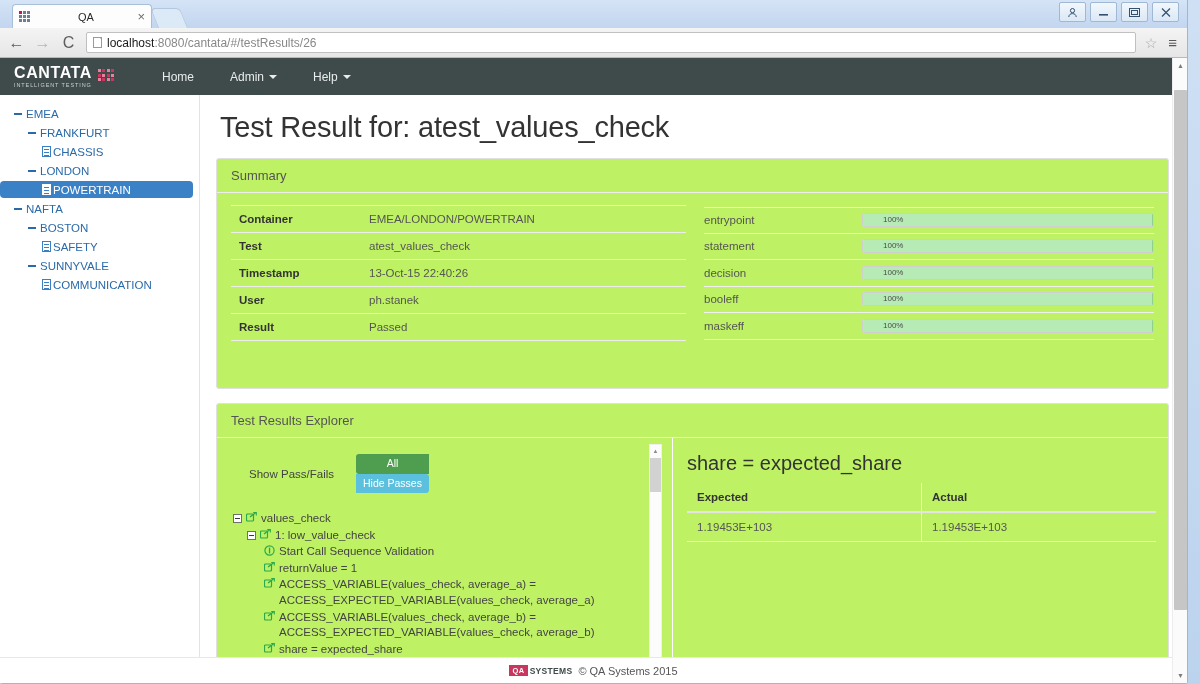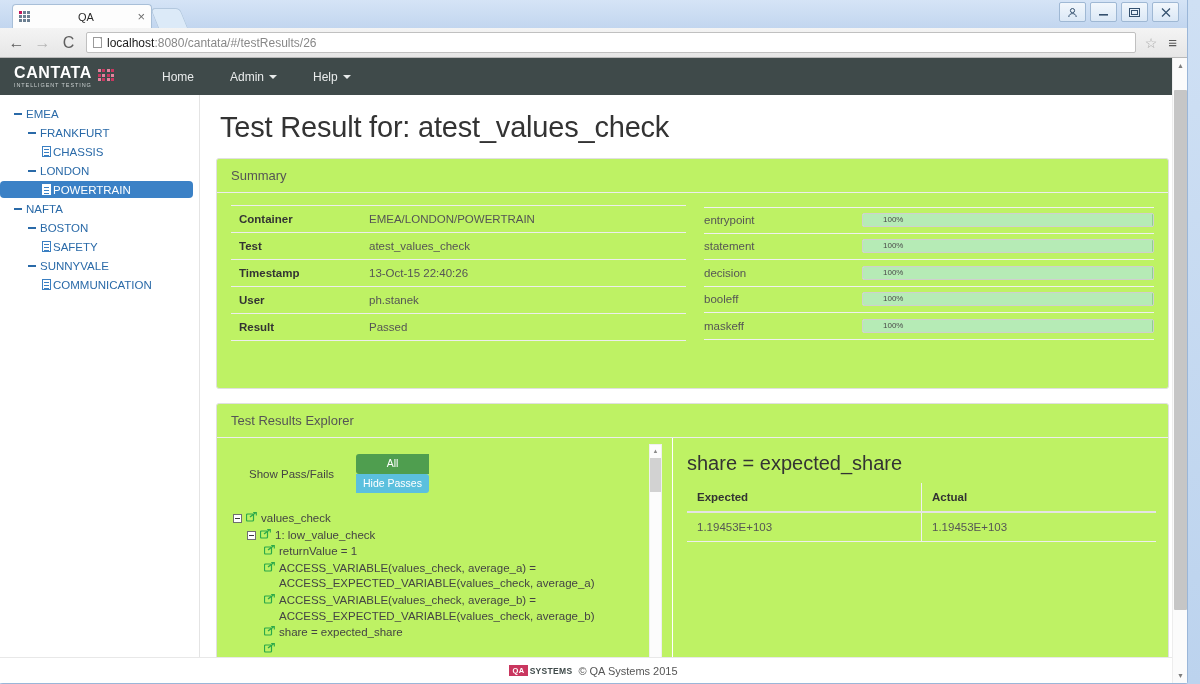--- a/index.html
+++ b/index.html
@@ -452,20 +452,27 @@
                     <span class="exbox"></span>
                     <span class="ricon"><svg width="11" height="11" viewBox="0 0 11 11">
                         <rect x="0.5" y="2" width="7" height="7" rx="1" fill="none" stroke="#2aa84a" stroke-width="1.2"></rect>
                         <path d="M4 5 L10 0.5" stroke="#2aa84a" stroke-width="1.3" fill="none"></path>
                         <path d="M7.2 0.5 L10.3 0.5 L10.3 3.4" fill="none" stroke="#2aa84a" stroke-width="1.1"></path>
                       </svg></span>
                     <span class="rtext">1: low_value_check</span>
                   </div>
                   <div class="rrow i2">
                     <span class="ricon"><svg width="11" height="11" viewBox="0 0 11 11">
+                        <circle cx="5.5" cy="5.5" r="4.6" fill="none" stroke="#2aa84a" stroke-width="1.2"></circle>
+                        <rect x="4.9" y="2.6" width="1.3" height="5.8" fill="#2aa84a"></rect>
+                      </svg></span>
+                    <span class="rtext">Start Call Sequence Validation</span>
+                  </div>
+                  <div class="rrow i2">
+                    <span class="ricon"><svg width="11" height="11" viewBox="0 0 11 11">
                         <rect x="0.5" y="2" width="7" height="7" rx="1" fill="none" stroke="#2aa84a" stroke-width="1.2"></rect>
                         <path d="M4 5 L10 0.5" stroke="#2aa84a" stroke-width="1.3" fill="none"></path>
                         <path d="M7.2 0.5 L10.3 0.5 L10.3 3.4" fill="none" stroke="#2aa84a" stroke-width="1.1"></path>
                       </svg></span>
                     <span class="rtext">returnValue = 1</span>
                   </div>
                   <div class="rrow i2">
                     <span class="ricon"><svg width="11" height="11" viewBox="0 0 11 11">
                         <rect x="0.5" y="2" width="7" height="7" rx="1" fill="none" stroke="#2aa84a" stroke-width="1.2"></rect>
                         <path d="M4 5 L10 0.5" stroke="#2aa84a" stroke-width="1.3" fill="none"></path>

